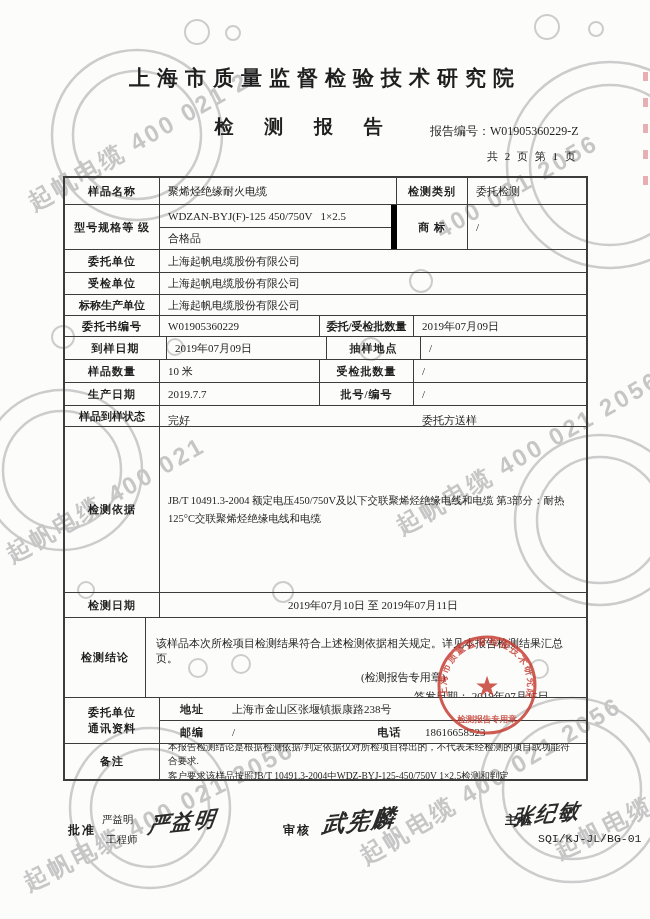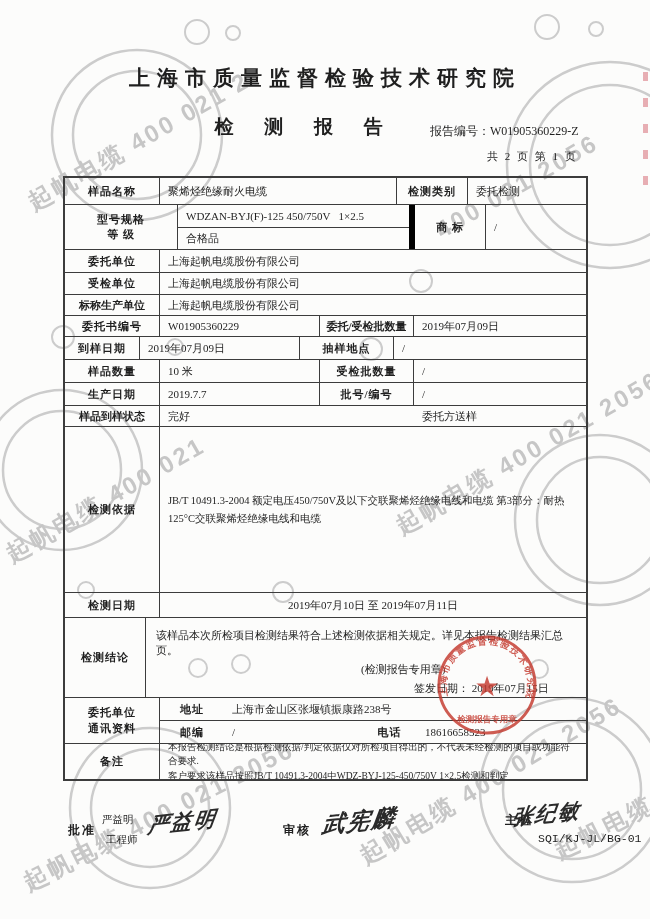--- a/index.html
+++ b/index.html
@@ -53,21 +53,21 @@
   .val{justify-content:flex-start;padding:0 8px;}
   .grow{flex:1;}
   .col{display:flex;flex-direction:column;box-sizing:border-box;border-right:6px solid #000000;}
   .col .cell{border-right:none;}
   .col.noR{border-right:none;}
   .sub{border-bottom:1px solid #3c3c3c;}
   .pre{white-space:pre;}
   .small{font-size:9.5px;line-height:1.5;}
   .center{justify-content:center;}
   
-  .rel{position:relative;}
+  .rel{position:relative;margin-top:8px;}
   .abs{position:absolute;}
   
   .foot{position:absolute;z-index:2;font-size:12px;}
   .foot-lbl{font-weight:bold;letter-spacing:2px;}
   .sig{
     display:inline-block;font-size:21px;font-weight:bold;font-style:italic;
     transform:rotate(-6deg) skewX(-14deg);color:#2a2a2a;letter-spacing:2px;
   }
   .printed-name{font-size:10.5px;line-height:1.9;}
   .form-code{position:absolute;left:538px;top:832px;font-size:11.5px;z-index:2;
@@ -130,21 +130,21 @@
   <div class="tbl">
 
     <div class="row" style="height:27px">
       <div class="cell lbl" style="width:95px">样品名称</div>
       <div class="cell val" style="width:237px">聚烯烃绝缘耐火电缆</div>
       <div class="cell lbl" style="width:71px">检测类别</div>
       <div class="cell val grow">委托检测</div>
     </div>
 
     <div class="row" style="height:45px">
-      <div class="cell lbl" style="width:113px;flex-direction:column;justify-content:center;line-height:1.35">
+      <div class="cell lbl" style="width:95px;flex-direction:row;justify-content:center;line-height:1.35">
         <span>型号规格</span>
         <span>等 级</span>
       </div>
       <div class="col" style="width:237px">
         <div class="cell val sub pre" style="height:23px">WDZAN-BYJ(F)-125 450/750V   1×2.5</div>
         <div class="cell val" style="flex:1">合格品</div>
       </div>
       <div class="cell lbl" style="width:71px">商 标</div>
       <div class="cell val grow">/</div>
     </div>
@@ -165,21 +165,21 @@
     </div>
 
     <div class="row" style="height:21px">
       <div class="cell lbl" style="width:95px">委托书编号</div>
       <div class="cell val" style="width:160px">W01905360229</div>
       <div class="cell lbl" style="width:94px;letter-spacing:0">委托/受检批数量</div>
       <div class="cell val grow">2019年07月09日</div>
     </div>
 
     <div class="row" style="height:23px">
-      <div class="cell lbl" style="width:75px">到样日期</div>
+      <div class="cell lbl" style="width:102px">到样日期</div>
       <div class="cell val" style="width:160px">2019年07月09日</div>
       <div class="cell lbl" style="width:94px">抽样地点</div>
       <div class="cell val grow">/</div>
     </div>
 
     <div class="row" style="height:23px">
       <div class="cell lbl" style="width:95px">样品数量</div>
       <div class="cell val" style="width:160px">10 米</div>
       <div class="cell lbl" style="width:94px">受检批数量</div>
       <div class="cell val grow">/</div>

